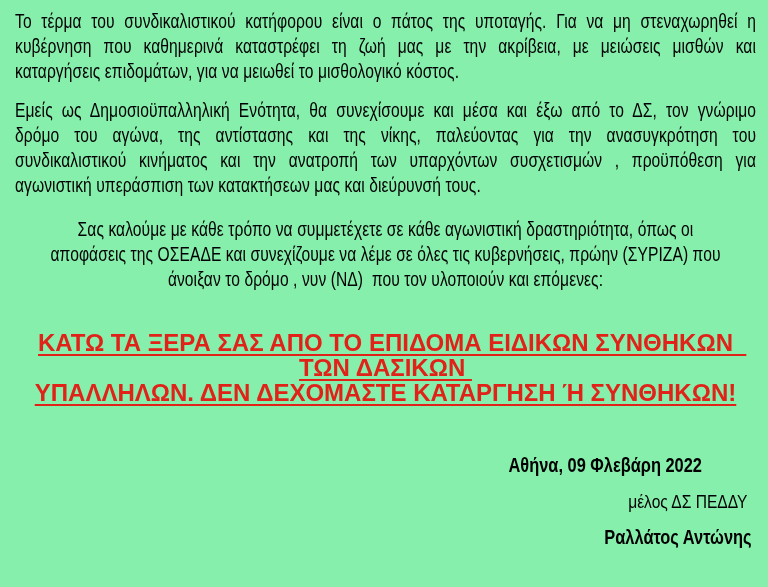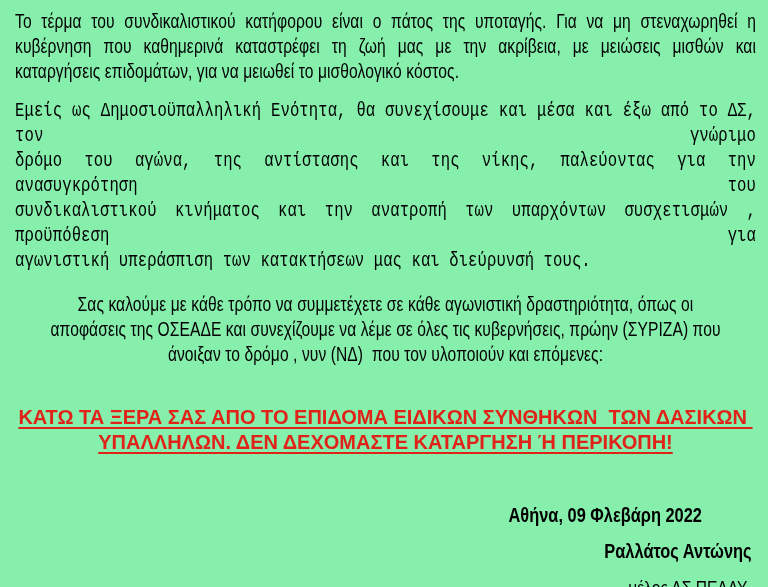--- a/index.html
+++ b/index.html
@@ -25,29 +25,29 @@
     transform-origin: 0 50%;
     font-size: 20px;
     line-height: 25px;
     letter-spacing: 0.1px;
   }
   .just  { text-align: justify; text-align-last: justify; }
   .left  { text-align: left; }
   .cent  { text-align: center; white-space: pre-wrap; }
 
   .para1 { padding-top: 9px; }
-  .para2 { margin-top: 14px; font-family: Liberation Mono, monospace; }
+  .para2 { margin-top: 14px; }
   .para3 { margin-top: 19px; }
 
   .slogan {
     margin-top: 38px;
     text-align: center;
   }
   .slogan-line {
-    font-size: 20px;
+    font-size: 24px;
     line-height: 25px;
     font-weight: bold;
     text-decoration: underline;
     text-decoration-thickness: 2px;
     text-underline-offset: 3px;
     white-space: pre-wrap;
   }
 
   .signature {
     margin-top: 43px;
@@ -89,29 +89,29 @@
     </div>
 
     <div class="para3">
       <div class="cline cent">Σας καλούμε με κάθε τρόπο να συμμετέχετε σε κάθε αγωνιστική δραστηριότητα, όπως οι</div>
       <div class="cline cent">αποφάσεις της ΟΣΕΑΔΕ και συνεχίζουμε να λέμε σε όλες τις κυβερνήσεις, πρώην (ΣΥΡΙΖΑ) που</div>
       <div class="cline cent">άνοιξαν το δρόμο , νυν (ΝΔ)  που τον υλοποιούν και επόμενες:</div>
     </div>
 
     <div class="slogan" style="color:#e02219;">
       <div class="slogan-line">ΚΑΤΩ ΤΑ ΞΕΡΑ ΣΑΣ ΑΠΟ ΤΟ ΕΠΙΔΟΜΑ ΕΙΔΙΚΩΝ ΣΥΝΘΗΚΩΝ  ΤΩΝ ΔΑΣΙΚΩΝ </div>
-      <div class="slogan-line">ΥΠΑΛΛΗΛΩΝ. ΔΕΝ ΔΕΧΟΜΑΣΤΕ ΚΑΤΑΡΓΗΣΗ Ή ΠΕΡΙΚΟΠΗ!</div>
+      <div class="slogan-line">ΥΠΑΛΛΗΛΩΝ. ΔΕΝ ΔΕΧΟΜΑΣΤΕ ΚΑΤΑΡΓΗΣΗ Ή ΣΥΝΘΗΚΩΝ!</div>
     </div>
 
     <div class="signature">
       <div class="sig-line sig-bold sig-date">
         <span class="sig-scale">Αθήνα, 09 Φλεβάρη 2022</span>
       </div>
+      <div class="sig-line sig-reg sig-r1">
+        <span class="sig-scale">μέλος ΔΣ ΠΕΔΔΥ</span>
+      </div>
       <div class="sig-line sig-bold sig-name">
         <span class="sig-scale">Ραλλάτος Αντώνης</span>
-      </div>
-      <div class="sig-line sig-reg sig-r1">
-        <span class="sig-scale">μέλος ΔΣ ΠΕΔΔΥ</span>
       </div>
     </div>
 
   </div>
 </div>
 
 </body></html>

